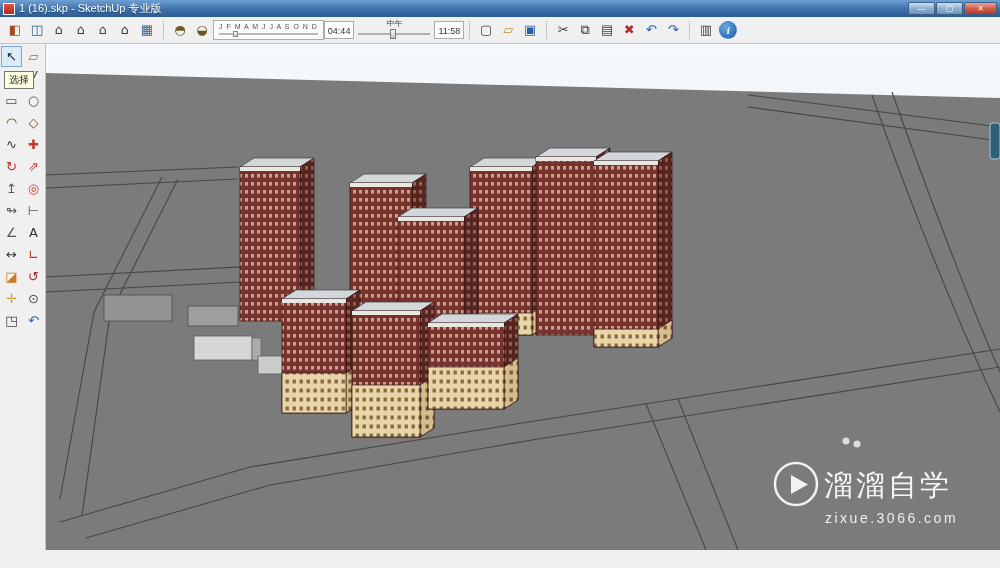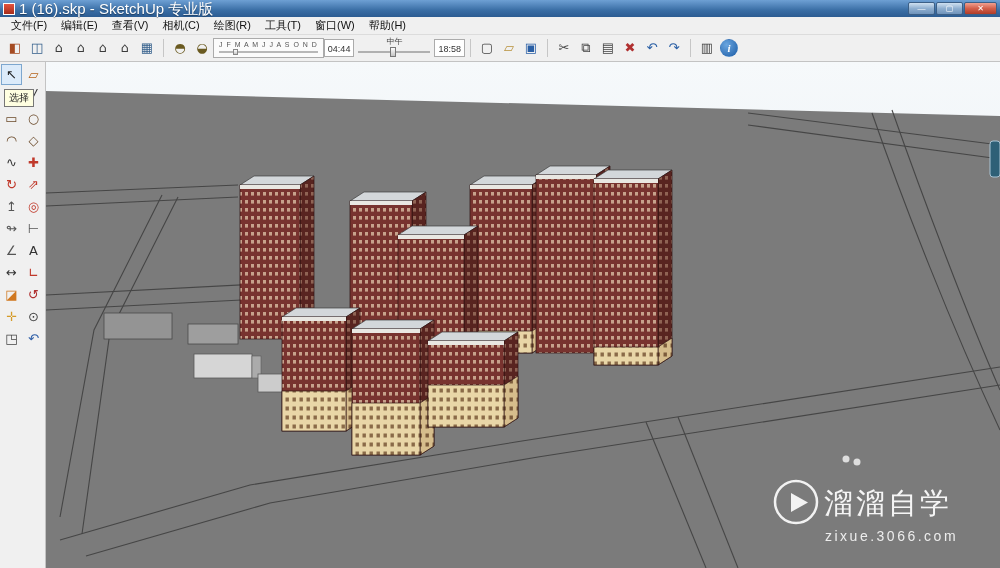--- a/index.html
+++ b/index.html
@@ -2,21 +2,21 @@
 <html><head>
 <meta charset="utf-8">
 <style>
   * { margin:0; padding:0; box-sizing:border-box; }
   body { font-family:"Liberation Sans", sans-serif; background:#444; }
   .app { width:1000px; height:568px; position:relative; background:#f0f0f0; overflow:hidden; }
 
   
   .titlebar { height:17px; background:linear-gradient(#6ea0d4,#3a6ea5 60%,#2c5c92); display:flex; align-items:center; padding:0 3px; color:#fff; }
   .app-icon { width:12px; height:12px; background:linear-gradient(#e5533d,#a52d1c); border:1px solid #fff; margin-right:4px; flex:none; }
-  .title-text { font-size:15px; line-height:17px; text-shadow:0 1px 1px rgba(0,0,0,.4); white-space:nowrap; }
+  .title-text { font-size:11px; line-height:17px; text-shadow:0 1px 1px rgba(0,0,0,.4); white-space:nowrap; }
   .win-controls { margin-left:auto; display:flex; gap:1px; }
   .win-btn { width:27px; height:13px; font-size:8px; line-height:11px; text-align:center; color:#fff;
              background:linear-gradient(#cfe0f0,#8fafd0 50%,#6f93bb); border:1px solid #3c5f86; border-radius:2px; cursor:default; }
   .win-btn.close { background:linear-gradient(#f0a090,#d35f4a 50%,#b03c28); width:33px; }
 
   
   .menubar { height:18px; background:#f0f0f0; border-bottom:1px solid #dcdcdc; display:flex; align-items:center; padding-left:4px; }
   .menu-item { font-size:11px; padding:2px 7px; color:#111; cursor:default; }
 
   
@@ -62,30 +62,20 @@
   <div class="titlebar">
     <div class="app-icon"></div>
     <div class="title-text">1 (16).skp - SketchUp 专业版</div>
     <div class="win-controls">
       <div class="win-btn">—</div>
       <div class="win-btn">▢</div>
       <div class="win-btn close">✕</div>
     </div>
   </div>
 
-  <div class="menubar">
-      <span class="menu-item">文件(F)</span>
-      <span class="menu-item">编辑(E)</span>
-      <span class="menu-item">查看(V)</span>
-      <span class="menu-item">相机(C)</span>
-      <span class="menu-item">绘图(R)</span>
-      <span class="menu-item">工具(T)</span>
-      <span class="menu-item">窗口(W)</span>
-      <span class="menu-item">帮助(H)</span>
-    </div>
 
   <div class="toolbar">
     <div style="display:flex" id="tb-views">
         <button class="tb-btn" style="color: rgb(165, 75, 34);">◧</button>
         <button class="tb-btn" style="color: rgb(53, 96, 140);">◫</button>
         <button class="tb-btn" style="color: rgb(60, 60, 60);">⌂</button>
         <button class="tb-btn" style="color: rgb(60, 60, 60);">⌂</button>
         <button class="tb-btn" style="color: rgb(60, 60, 60);">⌂</button>
         <button class="tb-btn" style="color: rgb(60, 60, 60);">⌂</button>
         <button class="tb-btn" style="color: rgb(53, 96, 140);">▦</button>
@@ -101,21 +91,21 @@
             <div class="rail"></div>
             <div class="thumb" style="left:14%"></div>
           </div>
       </div>
       <div class="time-box">04:44</div>
       <div class="time-slider">
         <div class="noon">中午</div>
         <div class="rail"></div>
         <div class="thumb" style="left:44%"></div>
       </div>
-      <div class="time-box">18:58</div>
+      <div class="time-box">11:58</div>
     </div>
 
     <div class="tb-sep"></div>
     <div style="display:flex" id="tb-file">
         <button class="tb-btn" style="color: rgb(68, 68, 68);">▢</button>
         <button class="tb-btn" style="color: rgb(184, 145, 60);">▱</button>
         <button class="tb-btn" style="color: rgb(42, 95, 165);">▣</button>
       </div>
     <div class="tb-sep"></div>
     <div style="display:flex" id="tb-edit">

